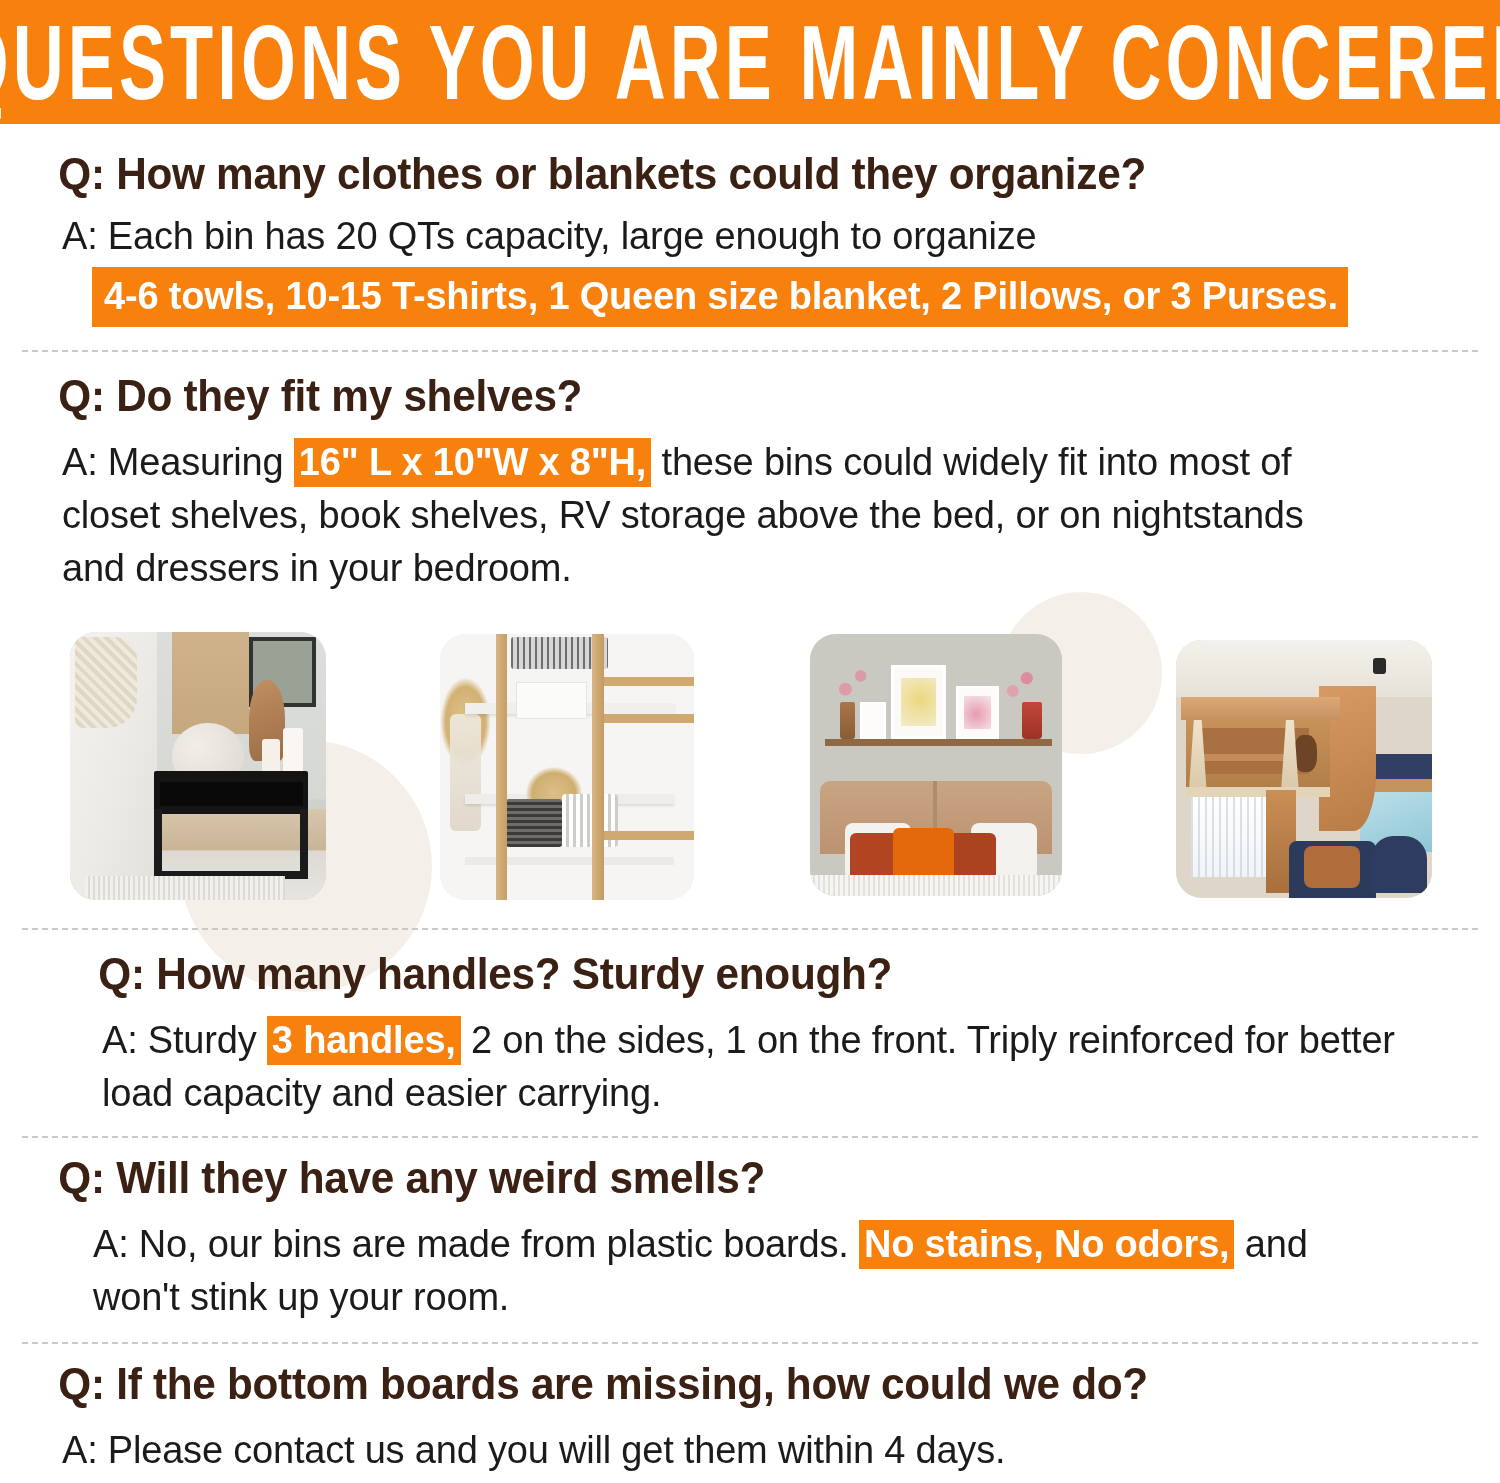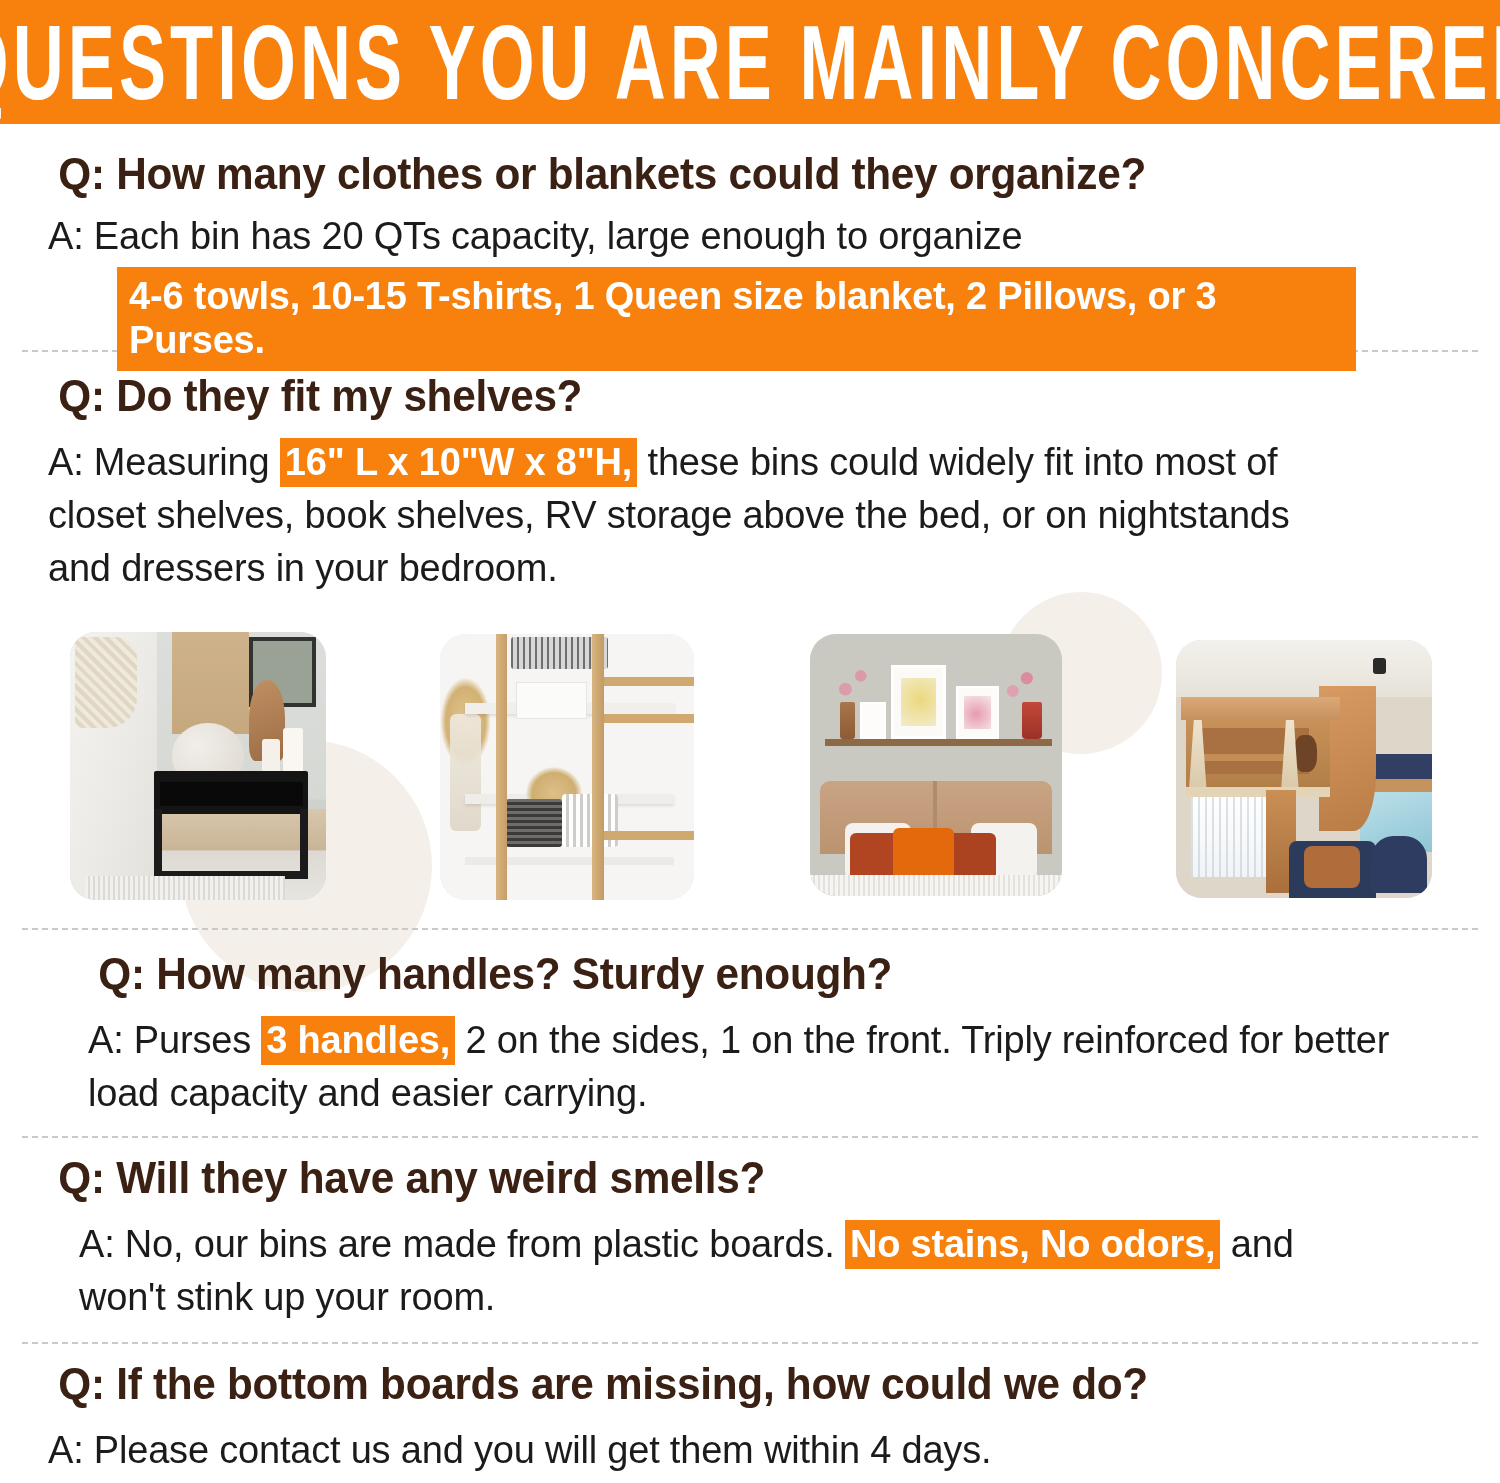--- a/index.html
+++ b/index.html
@@ -72,21 +72,21 @@
     white-space: nowrap;
     padding-left: 62px;
   }
   .a {
     color: #1b1b1b;
     font-family: "Liberation Sans", sans-serif;
     font-weight: 400;
     font-size: 38px;
     line-height: 53px;
     letter-spacing: -0.2px;
-    padding-left: 48px;
+    padding-left: 62px;
     padding-right: 28px;
   }
 
   
   .hl {
     background: #F7810C;
     color: #ffffff;
     font-weight: 700;
     padding: 3px 5px 4px 5px;
     box-decoration-break: clone;
@@ -223,21 +223,21 @@
   <div class="banner">
     <div class="banner-title">QUESTIONS YOU ARE MAINLY CONCERED</div>
   </div>
 
   <div class="deco deco-a"></div>
   <div class="deco deco-b"></div>
 
   <div class="qa" style="top:148px;">
     <div class="q">Q: How many clothes or blankets could they organize?</div>
     <div class="a" style="margin-top:10px;">A: Each bin has 20 QTs capacity, large enough to organize</div>
-    <div class="a" style="padding-left:117px; margin-top:4px;">
+    <div class="a" style="padding-left:92px; margin-top:4px;">
       <span class="hl-bar">4-6 towls, 10-15 T-shirts, 1 Queen size blanket, 2 Pillows, or 3 Purses.</span>
     </div>
   </div>
 
   <div class="divider" style="top:350px;"></div>
 
   <div class="qa" style="top:370px;">
     <div class="q">Q: Do they fit my shelves?</div>
     <div class="a" style="margin-top:14px;"><span>A: Measuring </span><span class="hl">16" L x 10"W x 8"H,</span><span> these bins could widely fit into most of closet shelves, book shelves, RV storage above the bed, or on nightstands and dressers in your bedroom.</span></div>
   </div>
@@ -336,21 +336,21 @@
           <div class="p4-seatBr"></div>
           <div class="p4-seatR"></div>
       </div>
     </div>
   </div>
 
   <div class="divider" style="top:928px;"></div>
 
   <div class="qa" style="top:948px;margin-left:40px;">
     <div class="q">Q: How many handles? Sturdy enough?</div>
-    <div class="a" style="margin-top:14px;"><span>A: Purses </span><span class="hl">3 handles,</span><span> 2 on the sides, 1 on the front. Triply reinforced for better load capacity and easier carrying.</span></div>
+    <div class="a" style="margin-top:14px;"><span>A: Sturdy </span><span class="hl">3 handles,</span><span> 2 on the sides, 1 on the front. Triply reinforced for better load capacity and easier carrying.</span></div>
   </div>
 
   <div class="divider" style="top:1136px;"></div>
 
   <div class="qa" style="top:1152px;">
     <div class="q">Q: Will they have any weird smells?</div>
     <div class="a" style="margin-top:14px;margin-left:31px;"><span>A: No, our bins are made from plastic boards. </span><span class="hl">No stains, No odors,</span><span> and won't stink up your room.</span></div>
   </div>
 
   <div class="divider" style="top:1342px;"></div>

